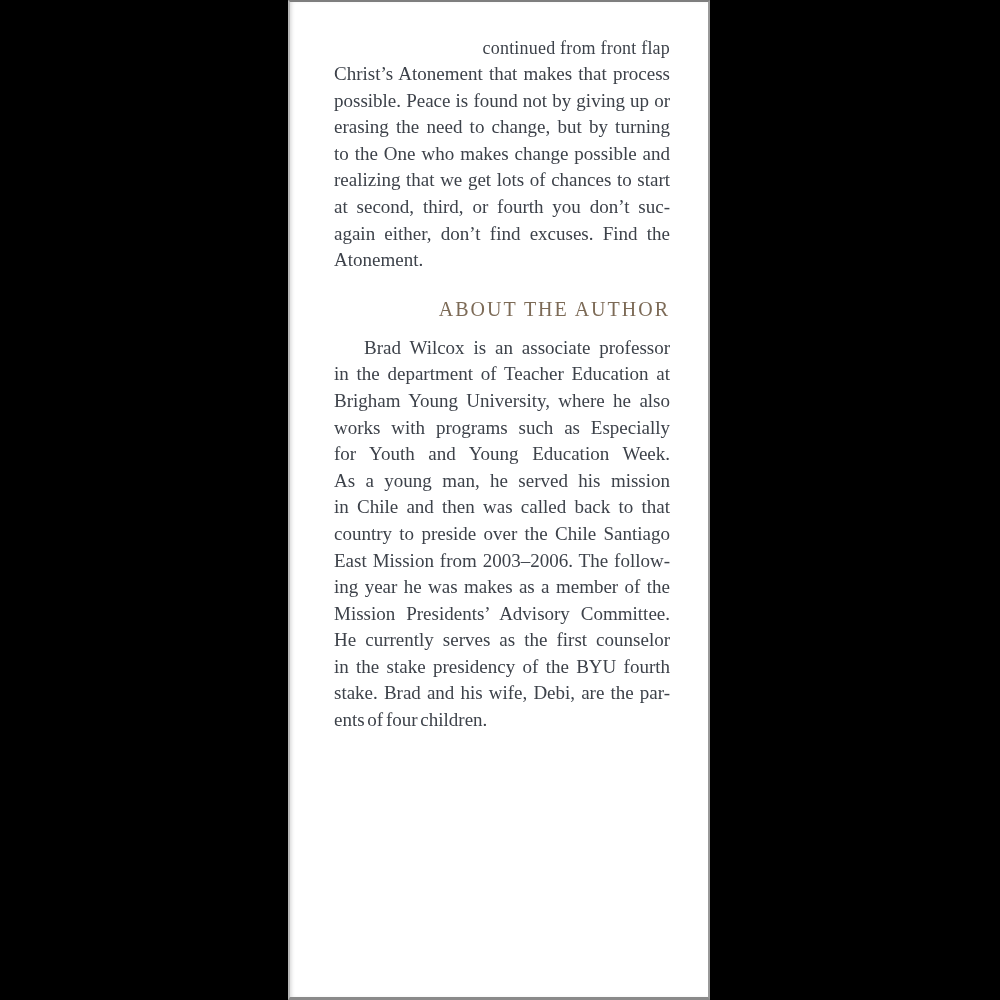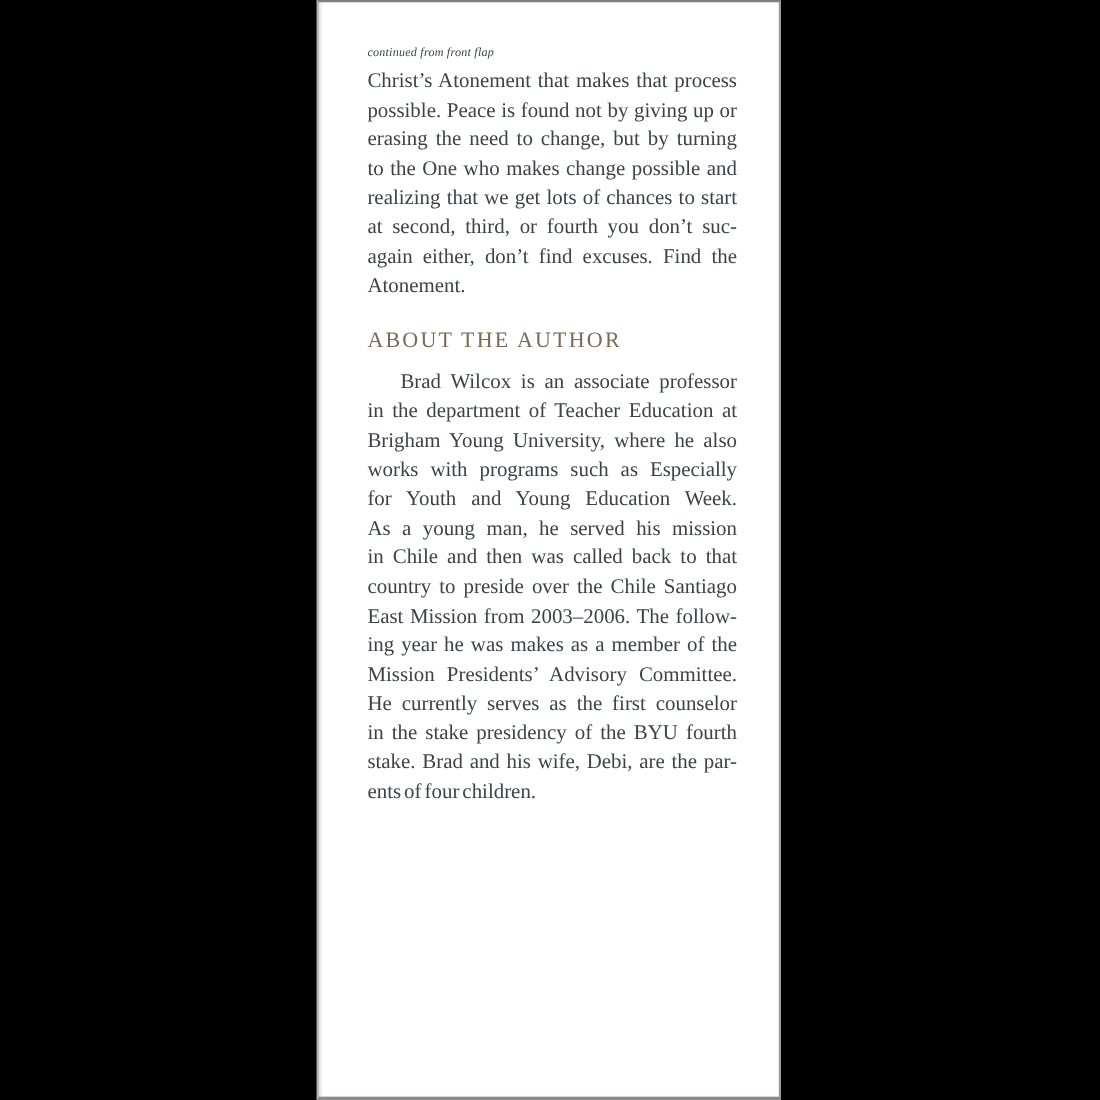--- a/index.html
+++ b/index.html
@@ -28,24 +28,24 @@
     border-bottom:3px solid #8a8a8a;
     box-shadow:inset 3px 0 4px -2px rgba(0,0,0,0.18);
   }
   .content{
     position:absolute;
     left:44px; top:36px;
     width:336px;
     color:var(--body-text);
   }
   .note{
-    font-style:italic;
-    font-size:11px;
+    font-size:18px;
     line-height:20px;
     letter-spacing:0.2px;
+    text-align:right;
   }
   .para{
     margin-top:3px;
     font-size:19px;
     line-height:26.6px;
     word-spacing:-2px;
   }
   .para .line{
     text-align:justify;
     text-align-last:justify;
@@ -58,21 +58,21 @@
   .para .line.indent{
     padding-left:30px;
   }
   .heading{
     margin-top:22px;
     margin-bottom:13px;
     font-size:20px;
     line-height:26px;
     font-weight:normal;
     letter-spacing:2px;
-    text-align:left;
+    text-align:right;
     color:var(--heading-text);
   }
 </style>
 </head>
 <body>
 
 <div class="stage">
   <div class="panel">
     <div class="content">
       <div class="note">continued from front flap</div>

